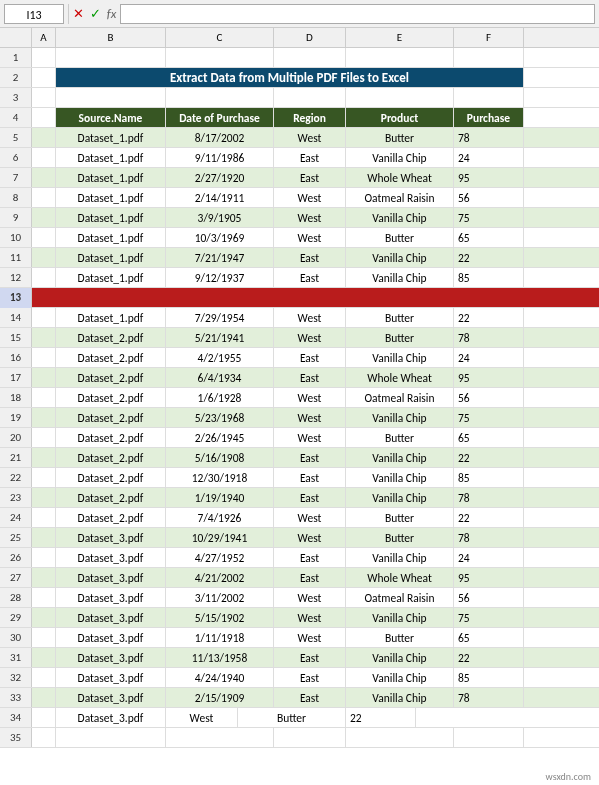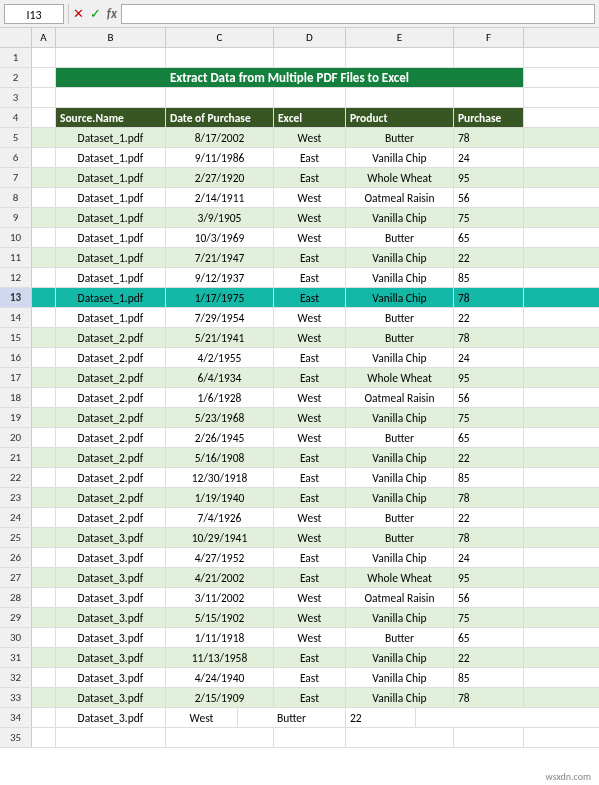--- a/index.html
+++ b/index.html
@@ -88,21 +88,22 @@
     .grid {
       display: flex;
       flex-direction: column;
     }
     .grid-row {
       display: flex;
       height: 20px;
       border-bottom: 1px solid #ddd;
     }
     .grid-row.selected-row {
-      background: #14b8a6;
+      background: #b91c1c;
+      flex-direction: column;
     }
     .row-num {
       width: 32px;
       min-width: 32px;
       background: #f0f0f0;
       border-right: 1px solid #ccc;
       text-align: center;
       font-size: 11px;
       line-height: 20px;
       color: #333;
@@ -119,20 +120,21 @@
       overflow: hidden;
       white-space: nowrap;
     }
     .cell.center { text-align: center; }
     .cell.right { }
     
     .header-bg {
       background: #375623;
       color: #fff;
       font-weight: bold;
+      text-align: center;
     }
     
     .data-even { background: #fff; }
     .data-odd  { background: #e2efda; }
 
     
     .watermark {
       position: fixed;
       bottom: 2px;
       right: 8px;
@@ -144,21 +146,21 @@
 <body>
 
 <div>
 
   <div class="top-bar">
     <div class="cell-ref-box">I13</div>
     <div class="top-bar-divider"></div>
     <div class="formula-icon-group">
       <span style="cursor:pointer;color:#c00;">✕</span>
       <span style="cursor:pointer;color:#090;">✓</span>
-      <span style="cursor:pointer;font-style:italic;font-weight:bold;">fx</span>
+      <span style="cursor:pointer;font-style:italic;font-weight:normal;">fx</span>
     </div>
     <input class="formula-bar" type="text" value="" style="">
   </div>
 
   <div class="col-headers">
     <div class="row-num-header"></div>
     <div class="col-header col-a">A</div>
     <div class="col-header col-b">B</div>
     <div class="col-header col-c">C</div>
     <div class="col-header col-d">D</div>
@@ -172,37 +174,37 @@
         <div class="cell col-a center"></div>
         <div class="cell col-b"></div>
         <div class="cell col-c"></div>
         <div class="cell col-d"></div>
         <div class="cell col-e"></div>
         <div class="cell col-f"></div>
       </div>
       <div class="grid-row">
         <div class="row-num">2</div>
         <div class="cell col-a center"></div>
-        <div class="cell title-cell" style="width: 468px; min-width: 468px; background: #15803d; color: rgb(255, 255, 255); font-weight: bold; font-size: 13px; text-align: center; display: flex; align-items: center; justify-content: center;">Extract Data from Multiple PDF Files to Excel</div>
+        <div class="cell title-cell" style="width: 468px; min-width: 468px; background: #0c4a6e; color: rgb(255, 255, 255); font-weight: bold; font-size: 13px; text-align: center; display: flex; align-items: center; justify-content: center;">Extract Data from Multiple PDF Files to Excel</div>
       </div>
       <div class="grid-row">
         <div class="row-num">3</div>
         <div class="cell col-a center"></div>
         <div class="cell col-b"></div>
         <div class="cell col-c"></div>
         <div class="cell col-d"></div>
         <div class="cell col-e"></div>
         <div class="cell col-f"></div>
       </div>
       <div class="grid-row">
         <div class="row-num">4</div>
         <div class="cell col-a center"></div>
         <div class="cell header-bg col-b">Source.Name</div>
         <div class="cell header-bg col-c">Date of Purchase</div>
-        <div class="cell header-bg col-d">Excel</div>
+        <div class="cell header-bg col-d">Region</div>
         <div class="cell header-bg col-e">Product</div>
         <div class="cell header-bg col-f">Purchase</div>
       </div>
       <div class="grid-row data-odd">
         <div class="row-num">5</div>
         <div class="cell col-a center"></div>
         <div class="cell col-b center">Dataset_1.pdf</div>
         <div class="cell col-c center">8/17/2002</div>
         <div class="cell col-d center">West</div>
         <div class="cell col-e center">Butter</div>

